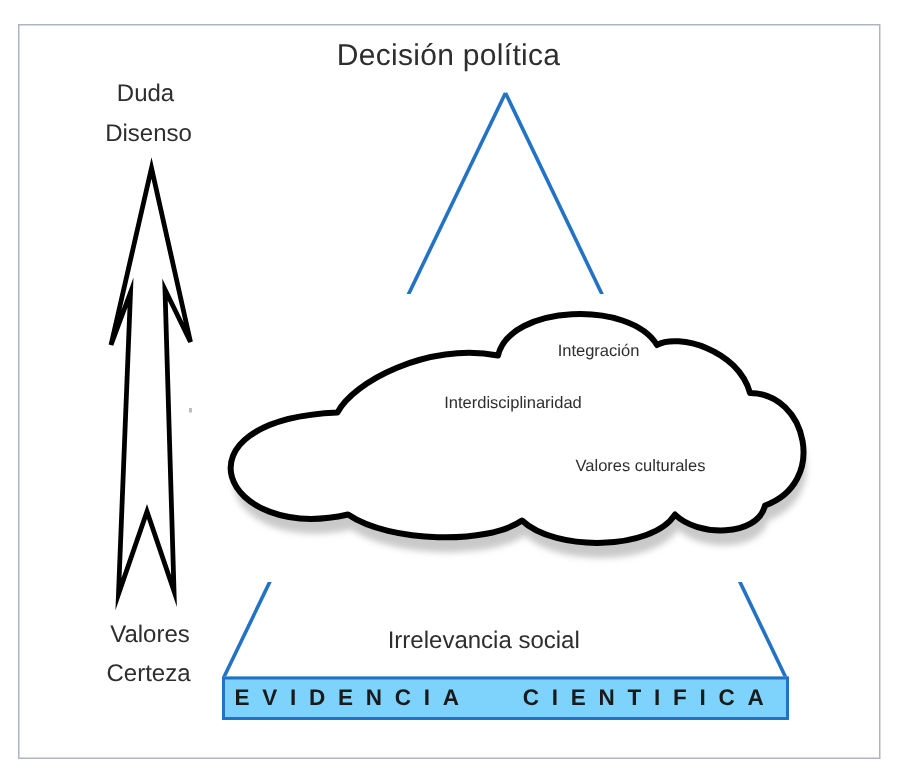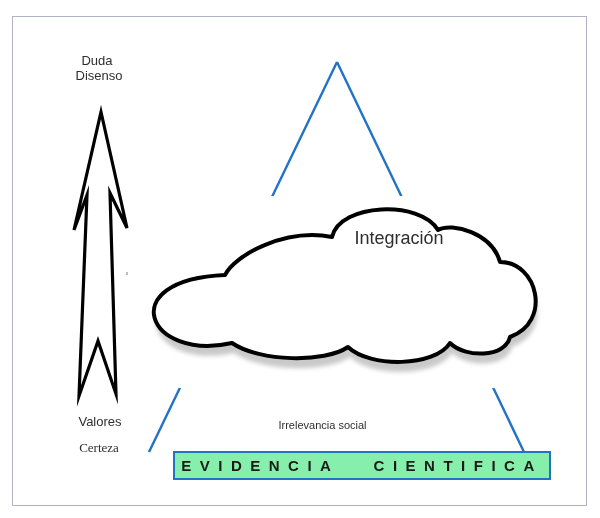--- a/index.html
+++ b/index.html
@@ -6,28 +6,28 @@
   #canvas{
     position:relative;width:600px;height:518px;background:#ffffff;overflow:hidden;
     font-family:"Liberation Sans", sans-serif;color:#2e2e2e;
   }
   .frame{
     position:absolute;left:12px;top:16px;width:573px;height:488px;
     border:1.5px solid #aeb4c6;
   }
   .lbl{position:absolute;text-align:center;line-height:1.15;white-space:nowrap;}
   .title{font-size:20px;letter-spacing:0.2px;}
-  .side{font-size:13px;}
-  .cloudtxt{font-size:18px;}
-  .small{font-size:11px;text-align:center;}
+  .side{font-size:16px;}
+  .cloudtxt{font-size:11px;}
+  .small{font-size:16px;text-align:center;}
   svg{position:absolute;left:0;top:0;}
   .evbox{
     position:absolute;left:148px;top:451px;width:374px;height:25px;
-    border:2.5px solid #2272c5;background:#86efac;
-    display:flex;align-items:center;justify-content:center;margin-left:25px;
+    border:2.5px solid #2272c5;background:#7dd3fc;
+    display:flex;align-items:center;justify-content:center;
   }
   .evtext{
     font-size:15px;font-weight:bold;color:#1a1a1a;
     letter-spacing:8.5px;word-spacing:22px;white-space:nowrap;
   }
   .speck{position:absolute;left:126px;top:272px;width:2px;height:3px;background:#9a9a9a;opacity:.65;}
 </style>
 </head>
 <body>
 
@@ -49,27 +49,30 @@
 
     <path d="M 232 343 C 148 362 112 280 225 275 C 235 255 285 228 332 237 C 340 203 420 200 438 230 C 452 222 492 233 500 262 C 538 262 552 322 510 337 C 505 358 465 358 450 343 C 435 367 370 368 348 347 C 325 363 260 362 232 343 Z" transform="translate(2,10)" fill="#c9c9c9" filter="url(#soft)"></path>
 
     <path d="M 232 343 C 148 362 112 280 225 275 C 235 255 285 228 332 237 C 340 203 420 200 438 230 C 452 222 492 233 500 262 C 538 262 552 322 510 337 C 505 358 465 358 450 343 C 435 367 370 368 348 347 C 325 363 260 362 232 343 Z" fill="#ffffff" stroke="#000000" stroke-width="4" stroke-linejoin="round"></path>
 
     <path d="M 101 112 L 127 228 L 110 193 L 116 394 L 98 341 L 79 396 L 87 195 L 74 230 Z" fill="#ffffff" stroke="#000000" stroke-width="3.2" stroke-linejoin="miter" stroke-miterlimit="7"></path>
   </svg>
 
   <div class="speck"></div>
 
+  <div class="lbl title" style="left:199px;top:26px;width:200px;">Decisión política</div>
 
   <div class="lbl side" style="left:57px;top:54px;width:80px;">Duda</div>
-  <div class="lbl side" style="left:54px;top:69px;width:90px;">Disenso</div>
+  <div class="lbl side" style="left:54px;top:81px;width:90px;">Disenso</div>
   <div class="lbl side" style="left:50px;top:415px;width:100px;">Valores</div>
-  <div class="lbl side" style="left:54px;top:441px;width:90px;font-family:Liberation Serif, serif;">Certeza</div>
+  <div class="lbl side" style="left:54px;top:441px;width:90px;">Certeza</div>
 
   <div class="lbl cloudtxt" style="left:344px;top:228px;width:110px;">Integración</div>
+  <div class="lbl cloudtxt" style="left:252px;top:263px;width:180px;">Interdisciplinaridad</div>
+  <div class="lbl cloudtxt" style="left:347px;top:305px;width:160px;">Valores culturales</div>
 
   <div class="lbl small" style="left:240px;top:419px;width:165px;">Irrelevancia social</div>
 
   <div class="evbox">
     <span class="evtext">EVIDENCIA CIENTIFICA</span>
   </div>
 
 </div>
 
 </body></html>

